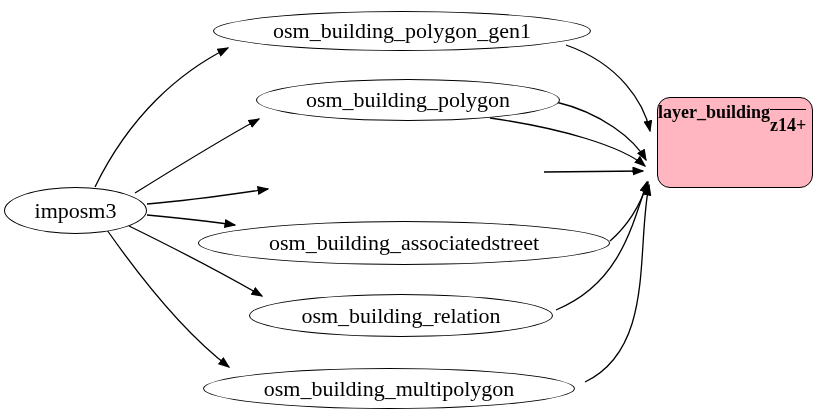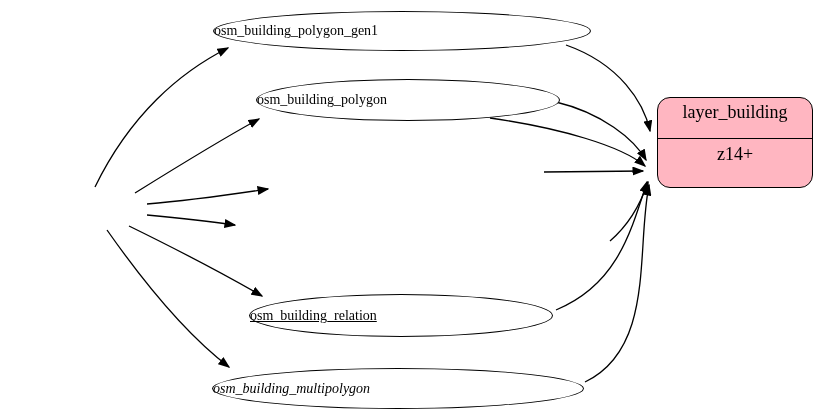--- a/index.html
+++ b/index.html
@@ -20,44 +20,46 @@
     position: absolute;
     left: 0;
     top: 0;
     width: 820px;
     height: 419px;
   }
   .node {
     position: absolute;
     display: flex;
     align-items: center;
+    justify-content: center;
     box-sizing: border-box;
-    font-size: 14px;
+    font-size: 22px;
     line-height: 1;
     white-space: nowrap;
   }
   .ellipse {
     border: 1.4px solid #000000;
     border-radius: 50%;
     background: #ffffff;
   }
   .record {
     position: absolute;
     left: 657px;
     top: 97px;
     width: 156px;
     height: 91px;
     box-sizing: border-box;
     border: 1.6px solid #000000;
     border-radius: 13px;
     background: #ffb6c1;
     display: flex;
-    flex-direction: column;
+    flex-direction: row;
     font-size: 18px;
     overflow: hidden;
+    font-weight: bold;
   }
   .record-row {
     display: flex;
     align-items: center;
     justify-content: center;
     box-sizing: border-box;
     flex: 0 0 auto;
     white-space: nowrap;
   }
   .record-row.r0 { height: 29px; }
@@ -85,36 +87,42 @@
       <path d="M 566,45 C 620,64 644,103 650,131" marker-end="url(#arrow)"></path>
       <path d="M 556,102 C 602,113 634,139 646,160" marker-end="url(#arrow)"></path>
       <path d="M 490,118 C 560,128 622,146 645,166" marker-end="url(#arrow)"></path>
       <path d="M 544,172 L 643,171" marker-end="url(#arrow)"></path>
       <path d="M 610,241 C 632,222 642,200 648,182" marker-end="url(#arrow)"></path>
       <path d="M 556,310 C 616,285 630,235 647,182" marker-end="url(#arrow)"></path>
       <path d="M 585,382 C 655,348 636,250 649,185" marker-end="url(#arrow)"></path>
     </g>
   </svg>
 
+  <div class="node ellipse" style="left:4px; top:187px; width:143px; height:47px;">
+    <span>imposm3</span>
+  </div>
 
   <div class="node ellipse" style="left:213px; top:11px; width:378px; height:40px;">
     <span>osm_building_polygon_gen1</span>
   </div>
 
   <div class="node ellipse" style="left:256px; top:79px; width:304px; height:42px;">
     <span>osm_building_polygon</span>
   </div>
 
 
+  <div class="node ellipse" style="left:198px; top:221px; width:412px; height:44px;">
+    <span>osm_building_associatedstreet</span>
+  </div>
 
-  <div class="node ellipse" style="left:249px; top:294px; width:304px; height:43px;text-decoration:underline;">
+  <div class="node ellipse" style="left:249px; top:294px; width:304px; height:43px;">
     <span>osm_building_relation</span>
   </div>
 
-  <div class="node ellipse" style="left:212px; top:368px; width:372px; height:41px;font-style:italic;">
+  <div class="node ellipse" style="left:203px; top:368px; width:372px; height:41px;">
     <span>osm_building_multipolygon</span>
   </div>
 
   <div class="record" style="background: rgb(255, 182, 193); border-color: rgb(0, 0, 0);">
     <div class="record-row r0">layer_building</div>
     <div class="record-row r2">z14+</div>
   </div>
 
 </div>
 

